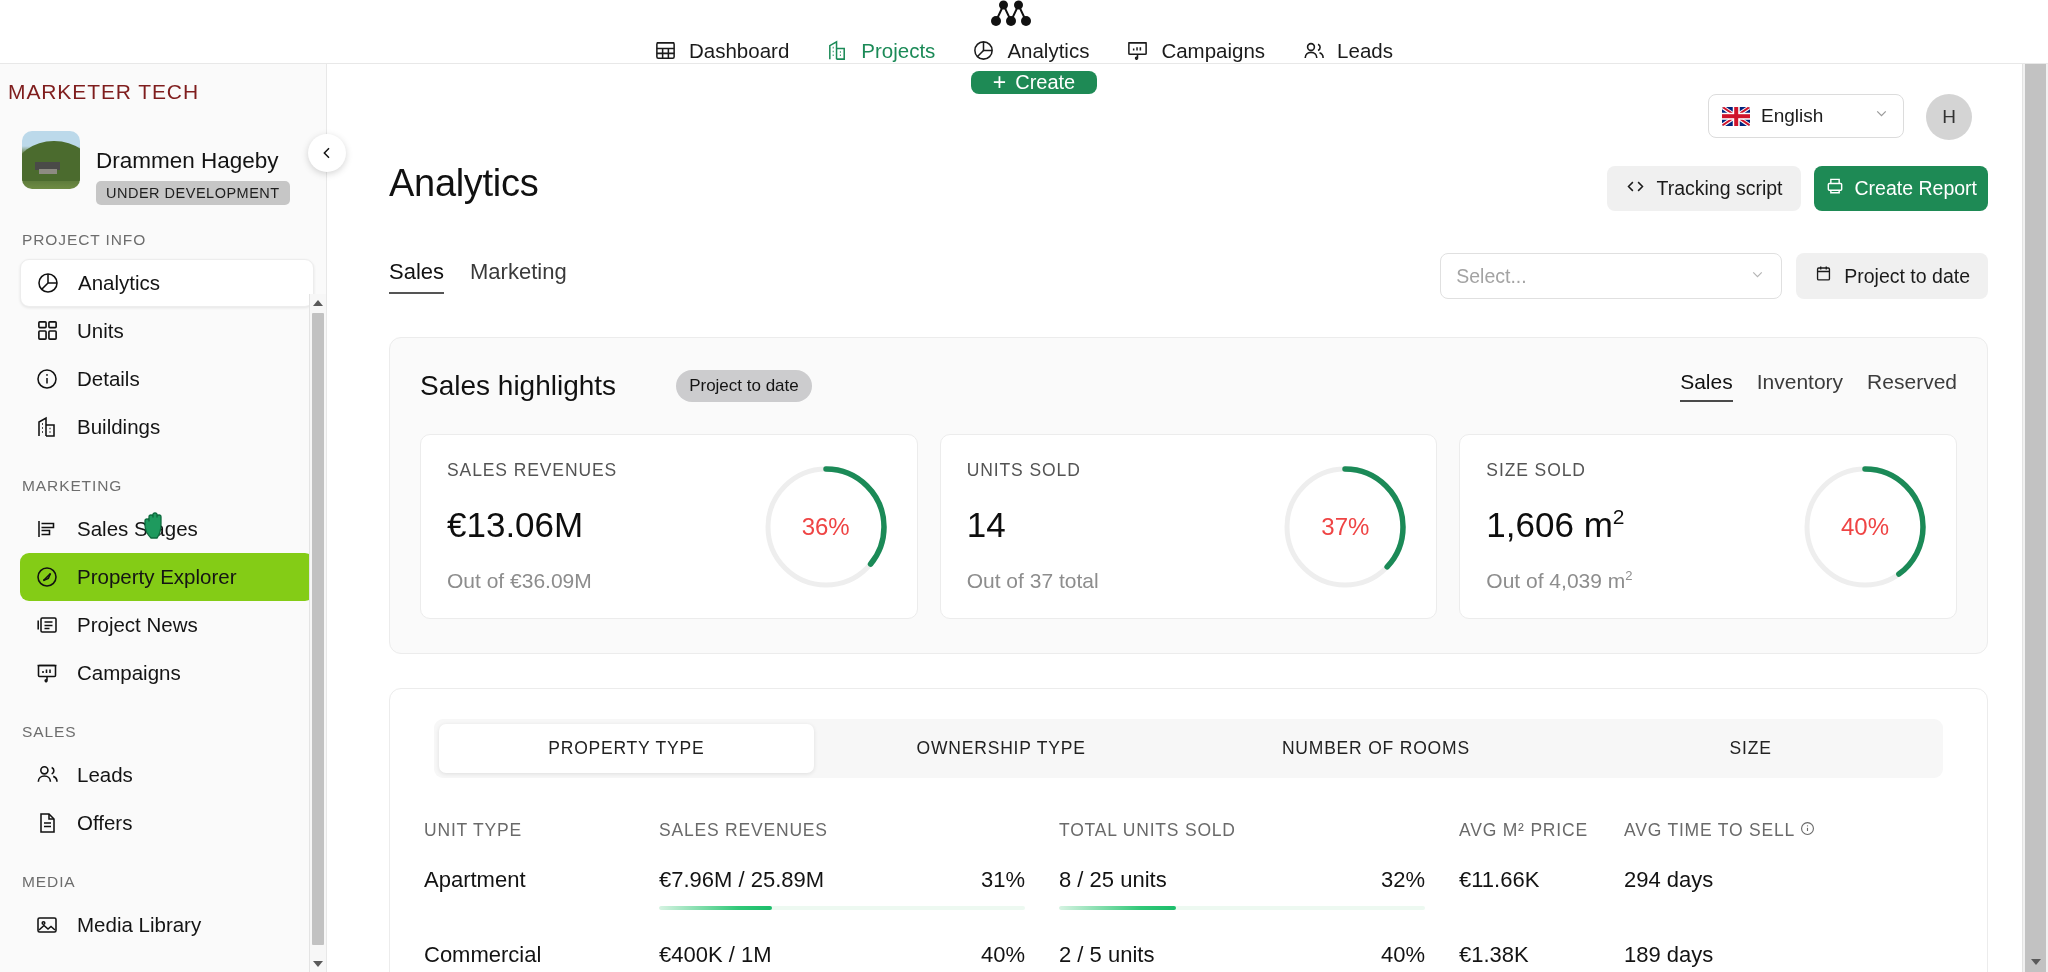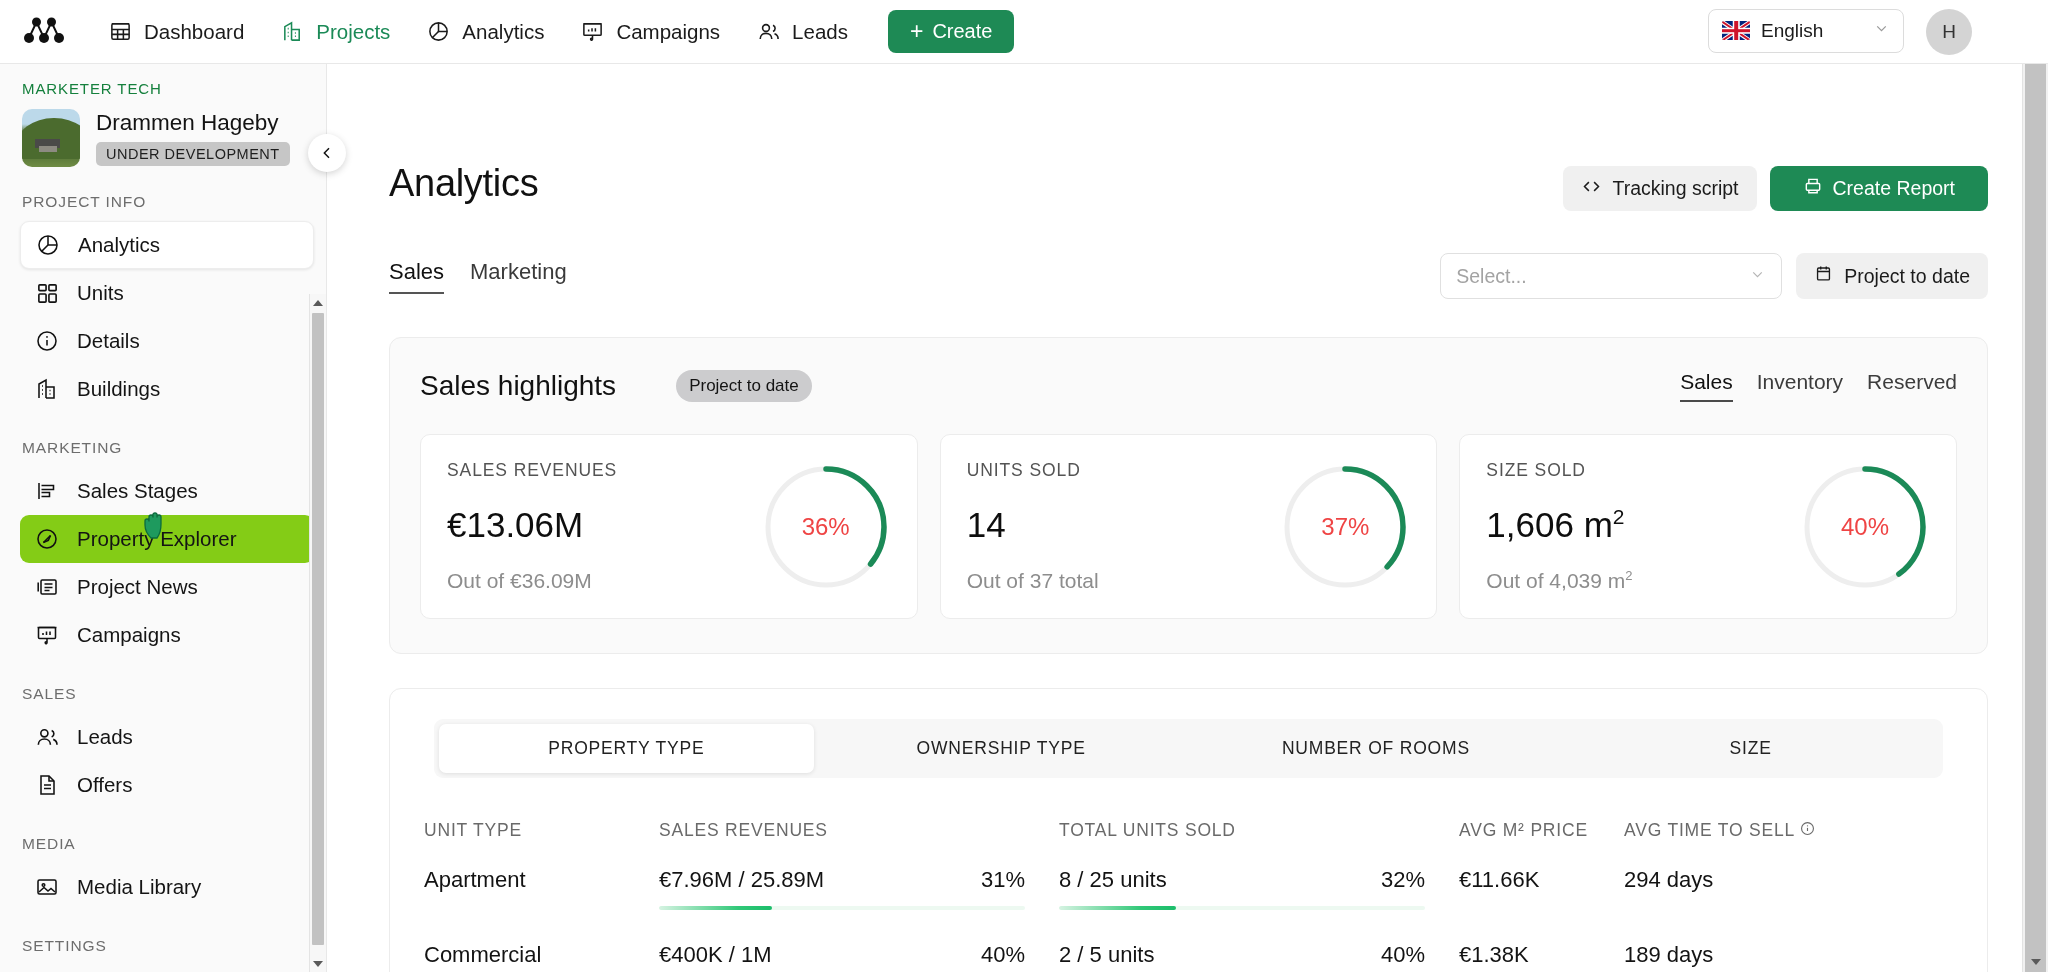--- a/index.html
+++ b/index.html
@@ -12,21 +12,21 @@
   }
   .app { position: relative; width: 2048px; height: 972px; display: flex; flex-direction: column; }
 
   
   .topnav {
     height: 64px; min-height: 64px;
     border-bottom: 1px solid #e8e8e8;
     display: flex; align-items: center;
     padding: 0 24px 0 22px;
     background: #fff;
-    position: relative; z-index: 20;
+    position: relative; z-index: 20; flex-direction: column;
   }
   .brand-logo { width: 44px; height: 40px; margin-right: 24px; display: flex; align-items: center; justify-content: center; }
   .nav-items { display: flex; align-items: center; gap: 0px; }
   .nav-item {
     display: flex; align-items: center; gap: 11px;
     padding: 8px 18px; font-size: 20.5px; color: #1b1b1b;
     cursor: pointer; border-radius: 6px; white-space: nowrap;
   }
   .nav-item .ic { display:flex; align-items:center; justify-content:center; width: 25px; height: 25px; }
   .nav-item.active { color: #1b8a57; justify-content: center; }
@@ -70,34 +70,34 @@
 
   
   .sidebar {
     width: 327px; min-width: 327px; background: #fafafa;
     border-right: 1px solid #e8e8e8;
     position: relative; display: flex; flex-direction: column;
     overflow: hidden;
   }
   .sidebar-inner { flex: 1; overflow: hidden; padding-bottom: 4px; }
   .sb-caption {
-    font-size: 15px; letter-spacing: 0.9px; color: #15803d;
-    text-transform: uppercase; padding: 0 0 0 22px; margin-top: 16px; margin-bottom: 10px;
+    font-size: 21px; letter-spacing: 0.9px; color: #7f1d1d;
+    text-transform: uppercase; padding: 0 0 0 8px; margin-top: 16px; margin-bottom: 10px;
   }
   .proj-row { display: flex; align-items: center; gap: 16px; padding: 2px 20px 0 22px; }
   .proj-thumb {
     width: 58px; height: 58px; border-radius: 10px; flex: none;
     background: linear-gradient(#bcd9ea 0%, #bcd9ea 26%, #5f7a3a 40%, #41602c 62%, #6f8c44 100%);
     position: relative; overflow: hidden;
   }
   .proj-thumb .hill { position:absolute; left:-10%; top:16%; width:130%; height:70%; background:#4b6b2e; border-radius: 50% 50% 0 0 / 70% 70% 0 0; }
   .proj-thumb .hse { position:absolute; left:22%; top:52%; width:44%; height:15%; background:#4a4a48; }
   .proj-thumb .hse2 { position:absolute; left:30%; top:64%; width:30%; height:10%; background:#8d8b82; }
   .proj-meta { min-width: 0; }
-  .proj-name { font-size: 22.5px; color: #131313; line-height: 1.15; margin-bottom: 7px; white-space: nowrap; }
+  .proj-name { font-size: 22.5px; color: #131313; line-height: 1.15; margin-bottom: 7px; white-space: nowrap; margin-top: 32px; }
   .proj-badge {
     display: inline-block; background: #c6c6c6; color: #1f1f1f;
     font-size: 14.5px; letter-spacing: 0.5px; padding: 4px 10px; border-radius: 5px;
   }
   .sb-group-title {
     font-size: 15.5px; letter-spacing: 0.9px; color: #6d6d6d;
     text-transform: uppercase; padding-left: 22px; margin-top: 26px; margin-bottom: 10px;
   }
   .sb-item {
     display: flex; align-items: center; gap: 17px;
@@ -138,21 +138,21 @@
   .page-head { display: flex; align-items: flex-start; padding-top: 98px; }
   .page-title { font-size: 38px; font-weight: 400; color: #111; letter-spacing: -0.3px; }
   .head-actions { margin-left: auto; display: flex; gap: 13px; padding-top: 4px; }
   .btn-ghost {
     background: #f0f0f0; border: none; border-radius: 8px; height: 45px;
     padding: 0 18px; font-size: 19.5px; font-family: inherit; color: #1b1b1b;
     display: flex; align-items: center; gap: 10px; cursor: pointer;
   }
   .btn-primary {
     background: #1e8a55; border: none; border-radius: 8px; height: 45px;
-    padding: 0 33px; font-size: 19.5px; font-family: inherit; color: #fff;
+    padding: 0 11px; font-size: 19.5px; font-family: inherit; color: #fff;
     display: flex; align-items: center; gap: 10px; cursor: pointer;
   }
   .subhead { display: flex; align-items: center; margin-top: 42px; }
   .subtabs { display: flex; gap: 26px; }
   .subtab { font-size: 22px; color: #3a3a3a; padding-bottom: 7px; cursor: pointer; }
   .subtab.active { color: #111; border-bottom: 2px solid #555; }
   .subhead-right { margin-left: auto; display: flex; align-items: center; gap: 14px; }
   .select-box {
     width: 342px; height: 46px; border: 1px solid #e0e0e0; border-radius: 8px;
     display: flex; align-items: center; padding: 0 15px; font-size: 19.5px; color: #a3a3a3;

